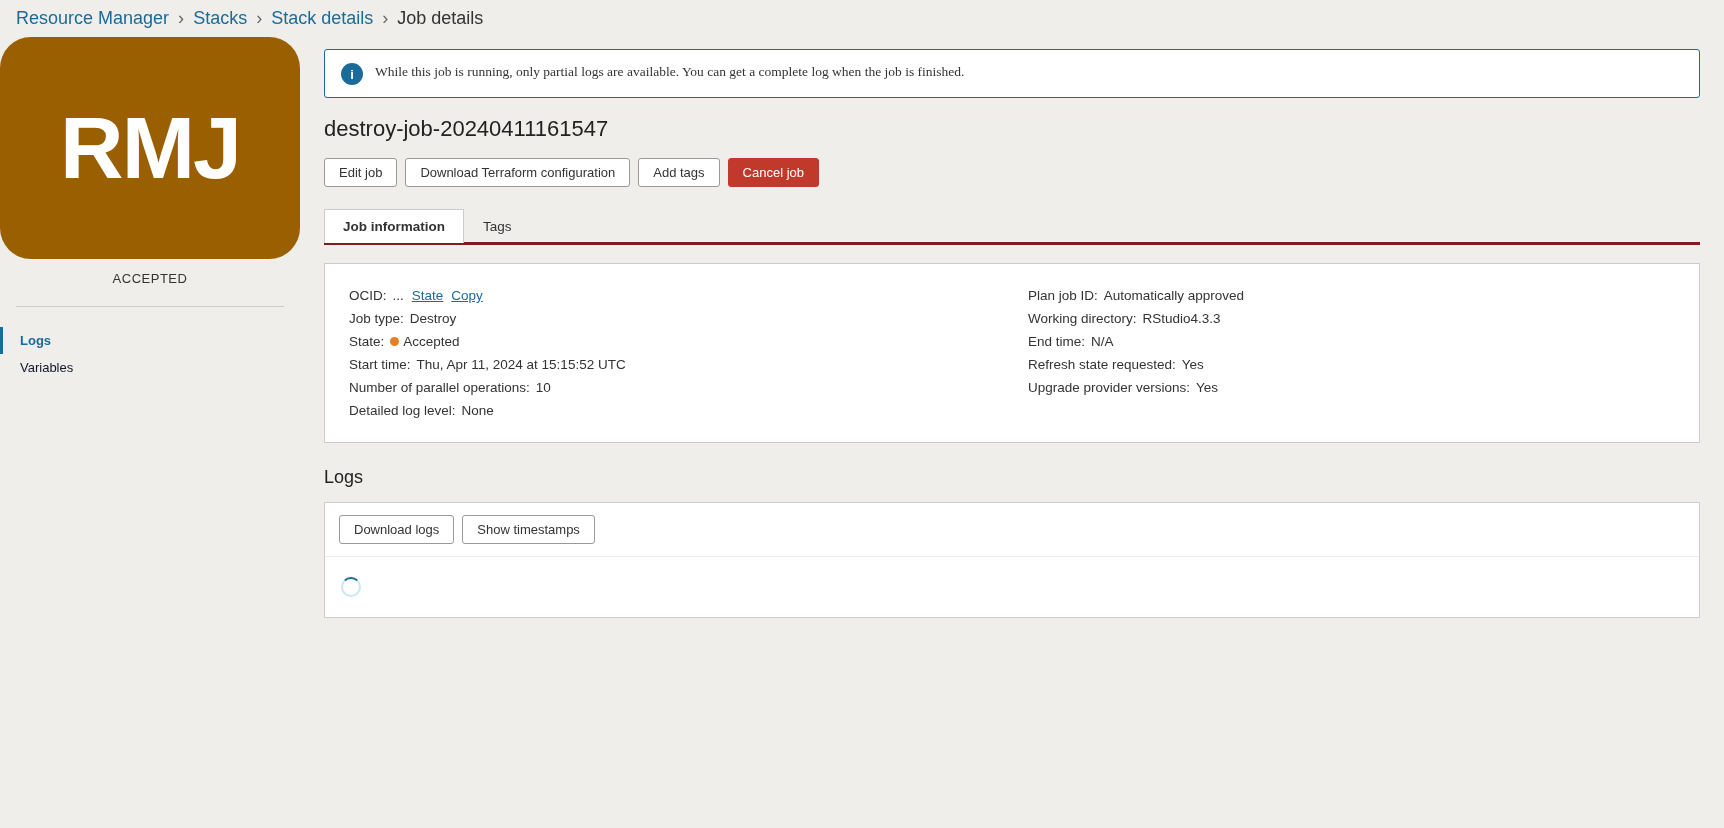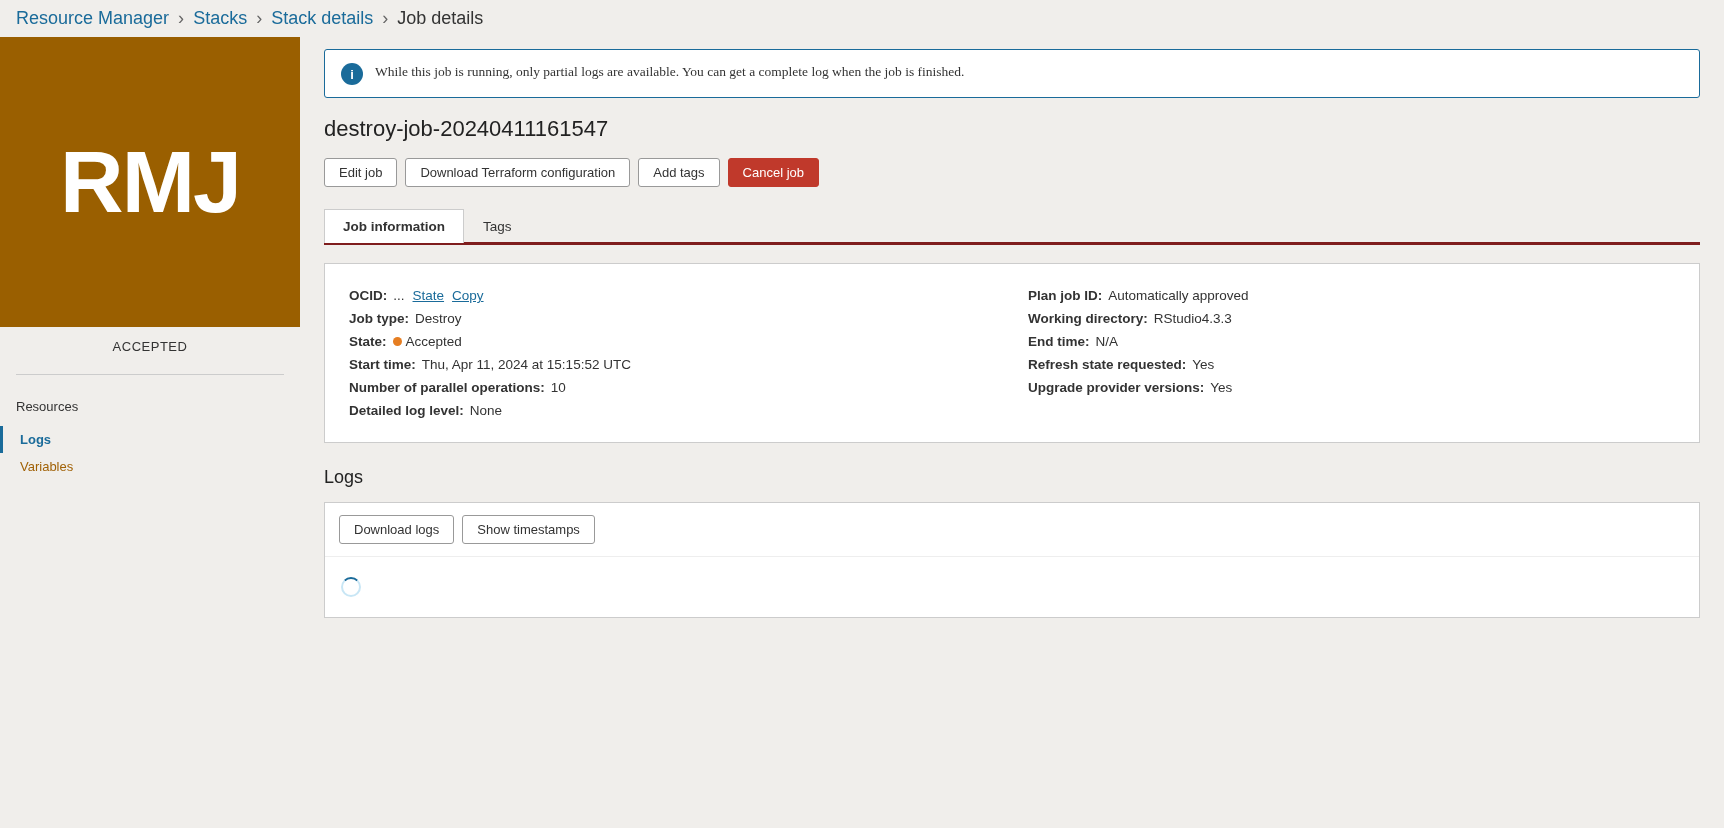--- a/index.html
+++ b/index.html
@@ -33,22 +33,23 @@
       min-width: 300px;
       background: #f0eeeb;
       padding: 0;
       flex-shrink: 0;
     }
     .sidebar-avatar {
       background: #9a5f00;
       display: flex;
       align-items: center;
       justify-content: center;
-      height: 290px;
+      height: 222px;
       margin: 0;
+      border-radius: 31px;
     }
     .sidebar-avatar .initials {
       color: white;
       font-size: 88px;
       font-weight: bold;
       letter-spacing: -2px;
     }
     .sidebar-status {
       text-align: center;
       padding: 12px 0 20px;
@@ -69,21 +70,21 @@
       font-weight: normal;
     }
     .sidebar-nav {
       list-style: none;
       padding: 4px 0;
     }
     .sidebar-nav li a {
       display: block;
       padding: 6px 16px 6px 20px;
       font-size: 13px;
-      color: #a16207;
+      color: #0f172a;
     }
     .sidebar-nav li.active a {
       color: #1a6b9a;
       font-weight: bold;
       border-left: 3px solid #1a6b9a;
       padding-left: 17px;
     }
 
     
     .main {
@@ -189,21 +190,21 @@
       grid-template-columns: 1fr 1fr;
       gap: 10px 32px;
     }
     .info-row {
       display: flex;
       align-items: baseline;
       gap: 6px;
       padding: 4px 0;
     }
     .info-label {
-      font-weight: bold;
+      font-weight: normal;
       font-size: 13.5px;
       white-space: nowrap;
       flex-shrink: 0;
       text-align: center;
     }
     .info-value {
       font-size: 13.5px;
       color: #333;
     }
     .info-value.link { color: #1a6b9a; cursor: pointer; text-decoration: underline; }
@@ -275,21 +276,20 @@
 <div class="layout">
 
   <div class="sidebar">
     <div class="sidebar-avatar">
       <span class="initials">RMJ</span>
     </div>
     <div class="sidebar-status">ACCEPTED</div>
 
     <hr class="sidebar-divider">
 
-    <div class="sidebar-section-label">Resources</div>
     <ul class="sidebar-nav">
       <li class="active">
         <a href="#">Logs</a>
       </li>
       <li>
         <a href="#">Variables</a>
       </li>
     </ul>
   </div>
 

